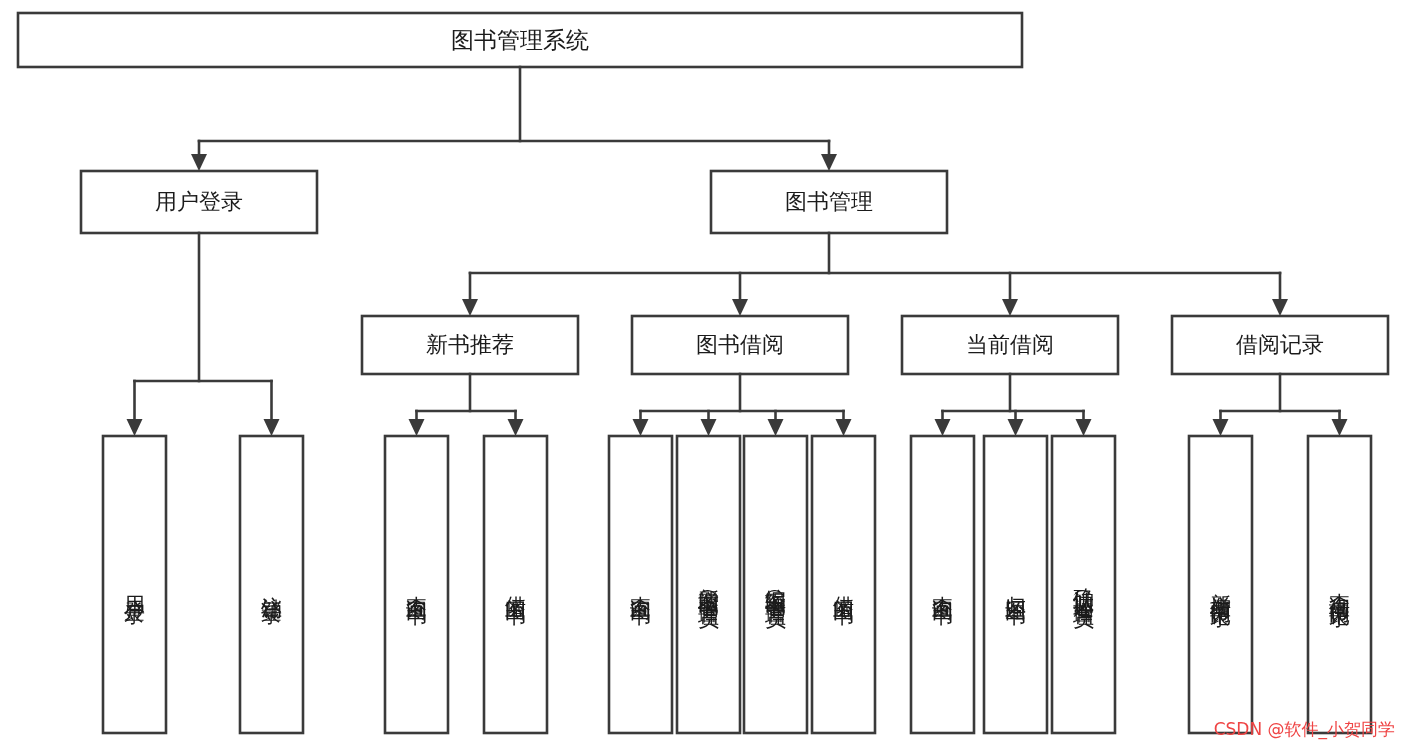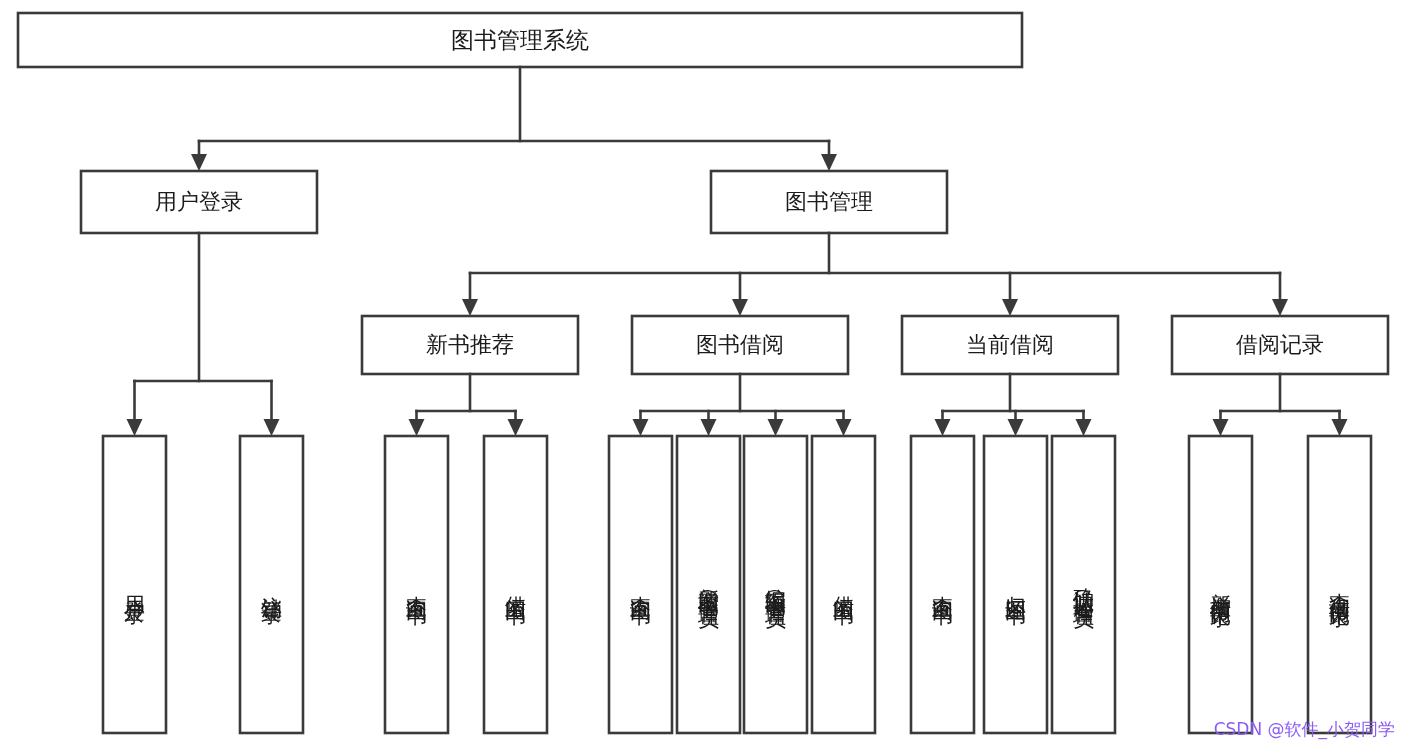--- a/index.html
+++ b/index.html
@@ -66,21 +66,21 @@
     display: flex;
     align-items: center;
     justify-content: center;
   }
   #watermark {
     position: absolute;
     right: 10px;
     bottom: 6px;
     font-family: "DejaVu Sans", "Liberation Sans", sans-serif;
     font-size: 17px;
-    color: #8b5cf6;
+    color: #ef4444;
     white-space: nowrap;
     pointer-events: none;
   }
 </style>
 </head>
 <body>
 
 <div id="diagram-root">
 
   <svg id="tree-svg" viewBox="0 0 1405 747">

